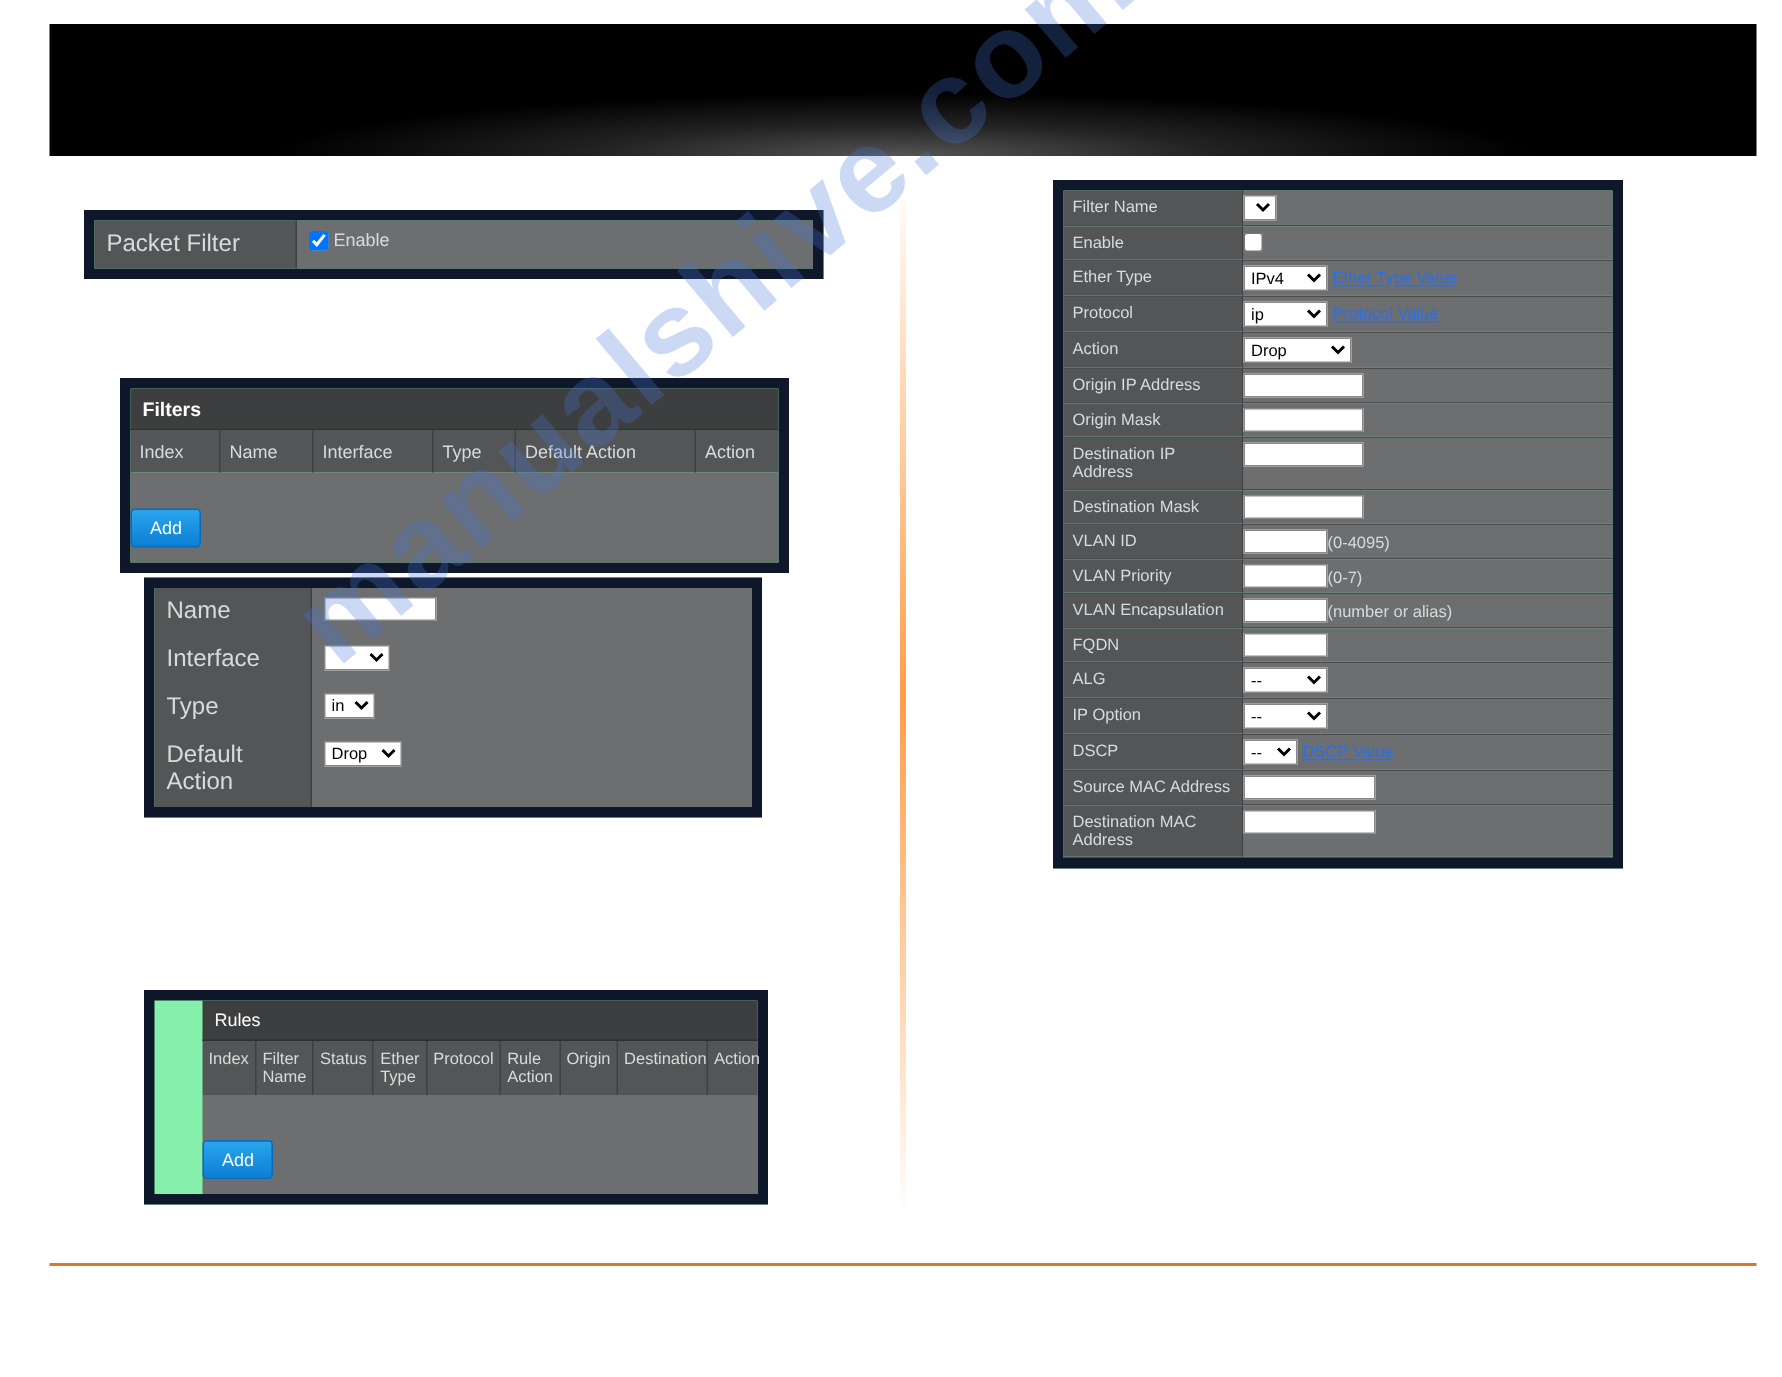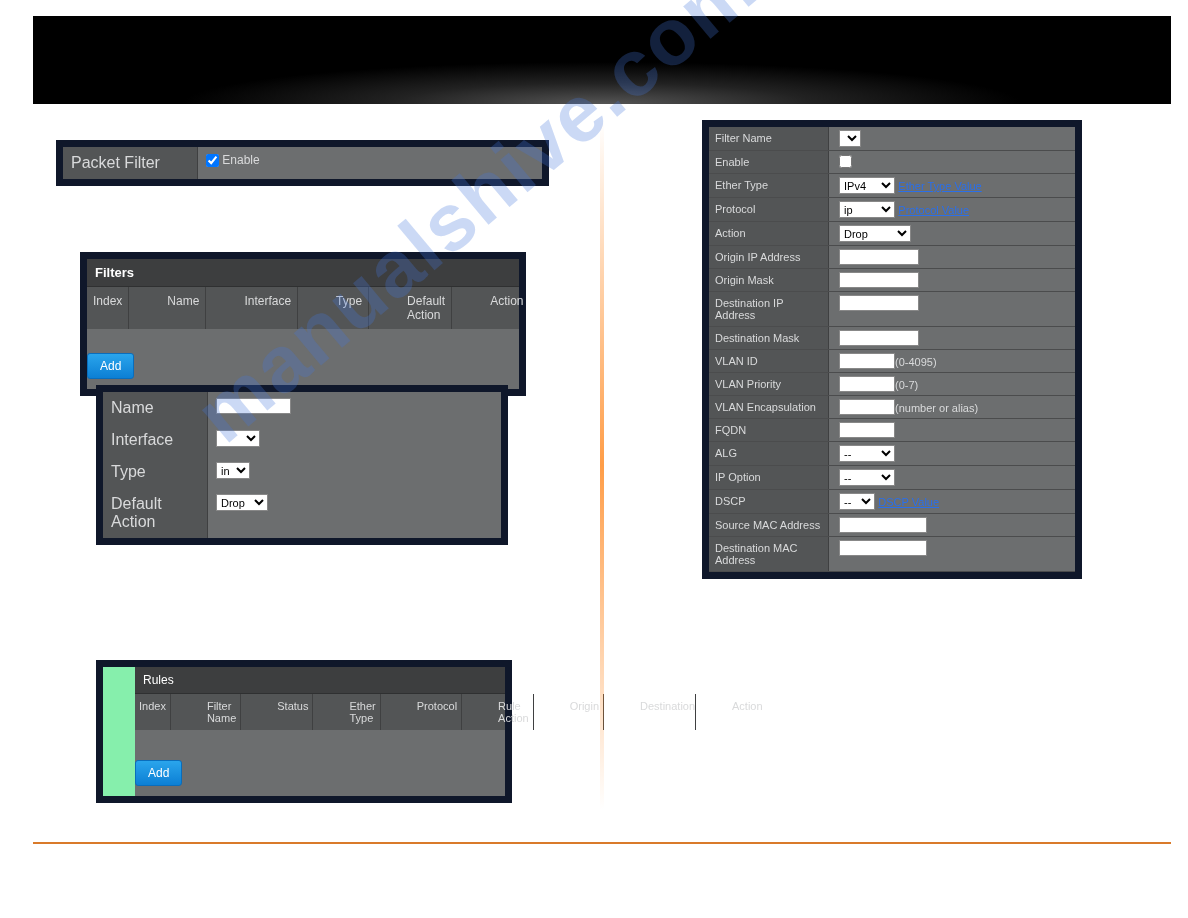--- a/index.html
+++ b/index.html
@@ -17,40 +17,40 @@
   
   
   .p1 { left: 56px; top: 140px; width: 493px; }
   .row-header { background: #3d3e3f; color: #fff; font-weight: bold; padding: 6px 8px; border-bottom: 1px solid #2f3031; font-size: 13px;}
   .row { display: flex; }
   .cell-label { background: #535556; color: #d9dadb; padding: 7px 8px; width: 135px; border-right: 1px solid #3f4041; font-size: 16px;}
   .cell-value { background: #6c6e6f; color: #d9dadb; padding: 6px 8px; flex: 1; font-size: 12px;}
   
   
   .p2 { left: 80px; top: 252px; width: 446px; }
-  .tbl-head-row { display:flex; background: #535556; color: #d9dadb; gap: 32px; }
+  .tbl-head-row { display:flex; background: #535556; color: #d9dadb; }
   .th { padding: 7px 6px; border-right:1px solid #3f4041; font-size:12px;}
   .tbl-body { background: #6c6e6f; padding: 24px 0 10px 0; text-align:left; }
   .btn-add { display:inline-block; background: linear-gradient(#2aa5ec,#0c7fd4); color:#fff; padding:5px 12px; border-radius:3px; border:1px solid #0a6dbb; font-size:12px; cursor:pointer;}
   
   
   .p3 { left:96px; top:385px; width:412px;}
   .p3 .cell-label { width:105px;}
   .input-text { background:#fff; border:1px solid #888; height:16px; width:80px;}
   .input-text.w1{width:75px;}
   .select-sm{background:#fff;border:1px solid #888;height:17px;font-size:11px;}
   
   
   .p4 { left:96px; top:660px; width:416px;padding-left:32px;}
   .p4 .th{font-size:11px; padding:6px 4px;}
   
   
   .p5 { left:702px; top:120px; width:380px;}
   .p5 .cell-label { width:120px; font-size:11px; padding:5px 6px;}
-  .p5 .cell-value { padding:3px 10px;}
+  .p5 .cell-value { padding:3px 0;}
   .p5 .row { border-bottom:1px solid #4b4c4d;}
   .link { color:#2a6fea; text-decoration:underline; font-size:11px; cursor:pointer;}
   .hint { color:#d9dadb; font-size:11px;}
   input[type=checkbox]{vertical-align:middle;}
 </style>
 </head>
 <body>
 
 <div class="top-banner"></div>
 <div class="watermark">manualshive.com</div>

